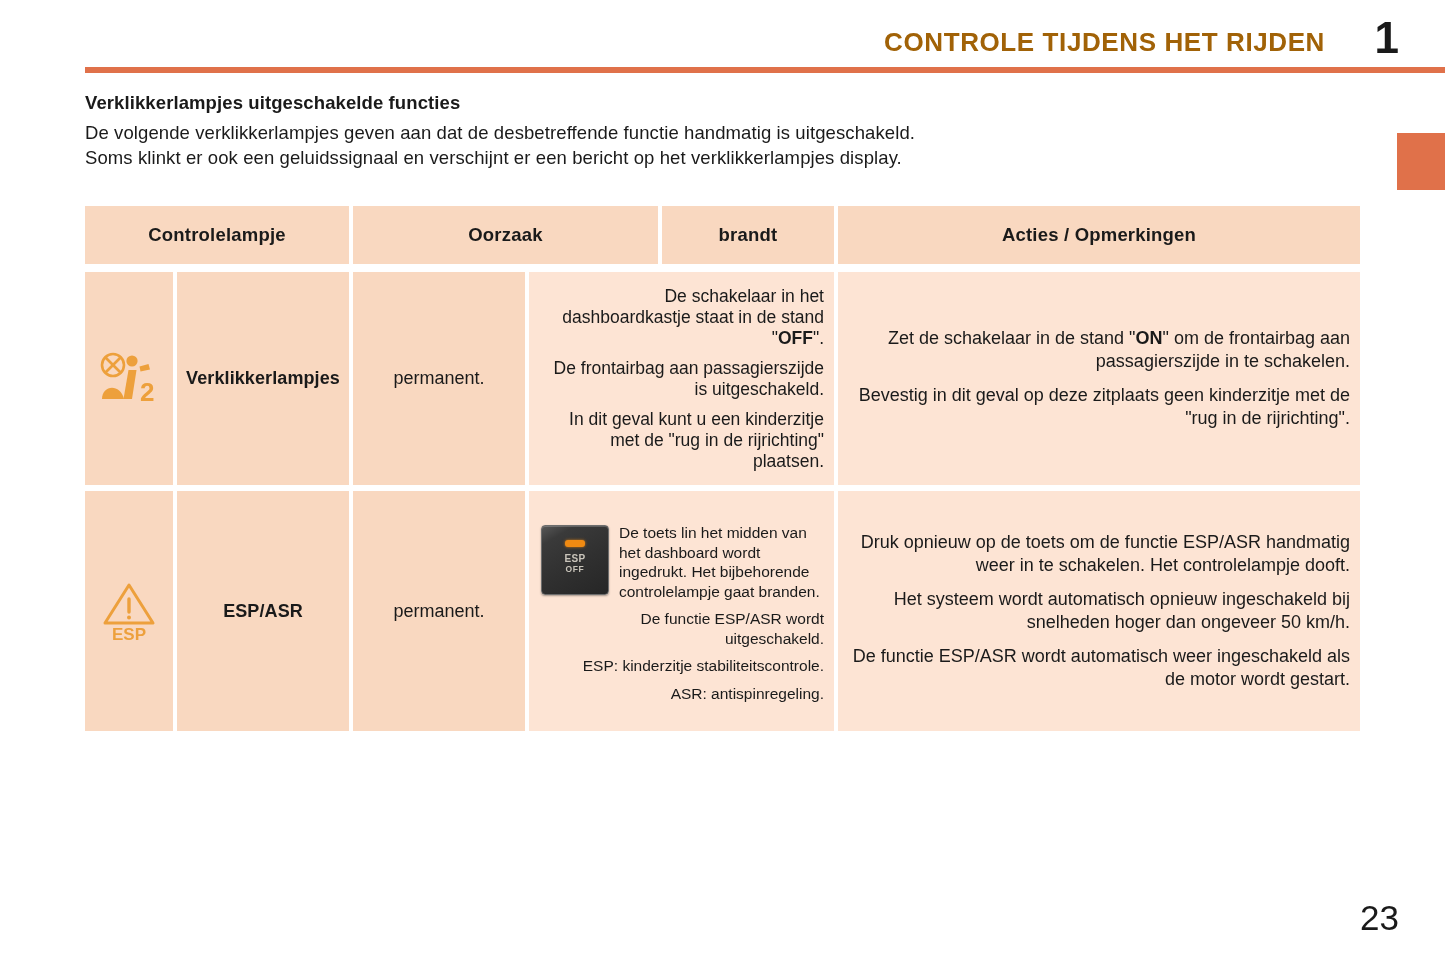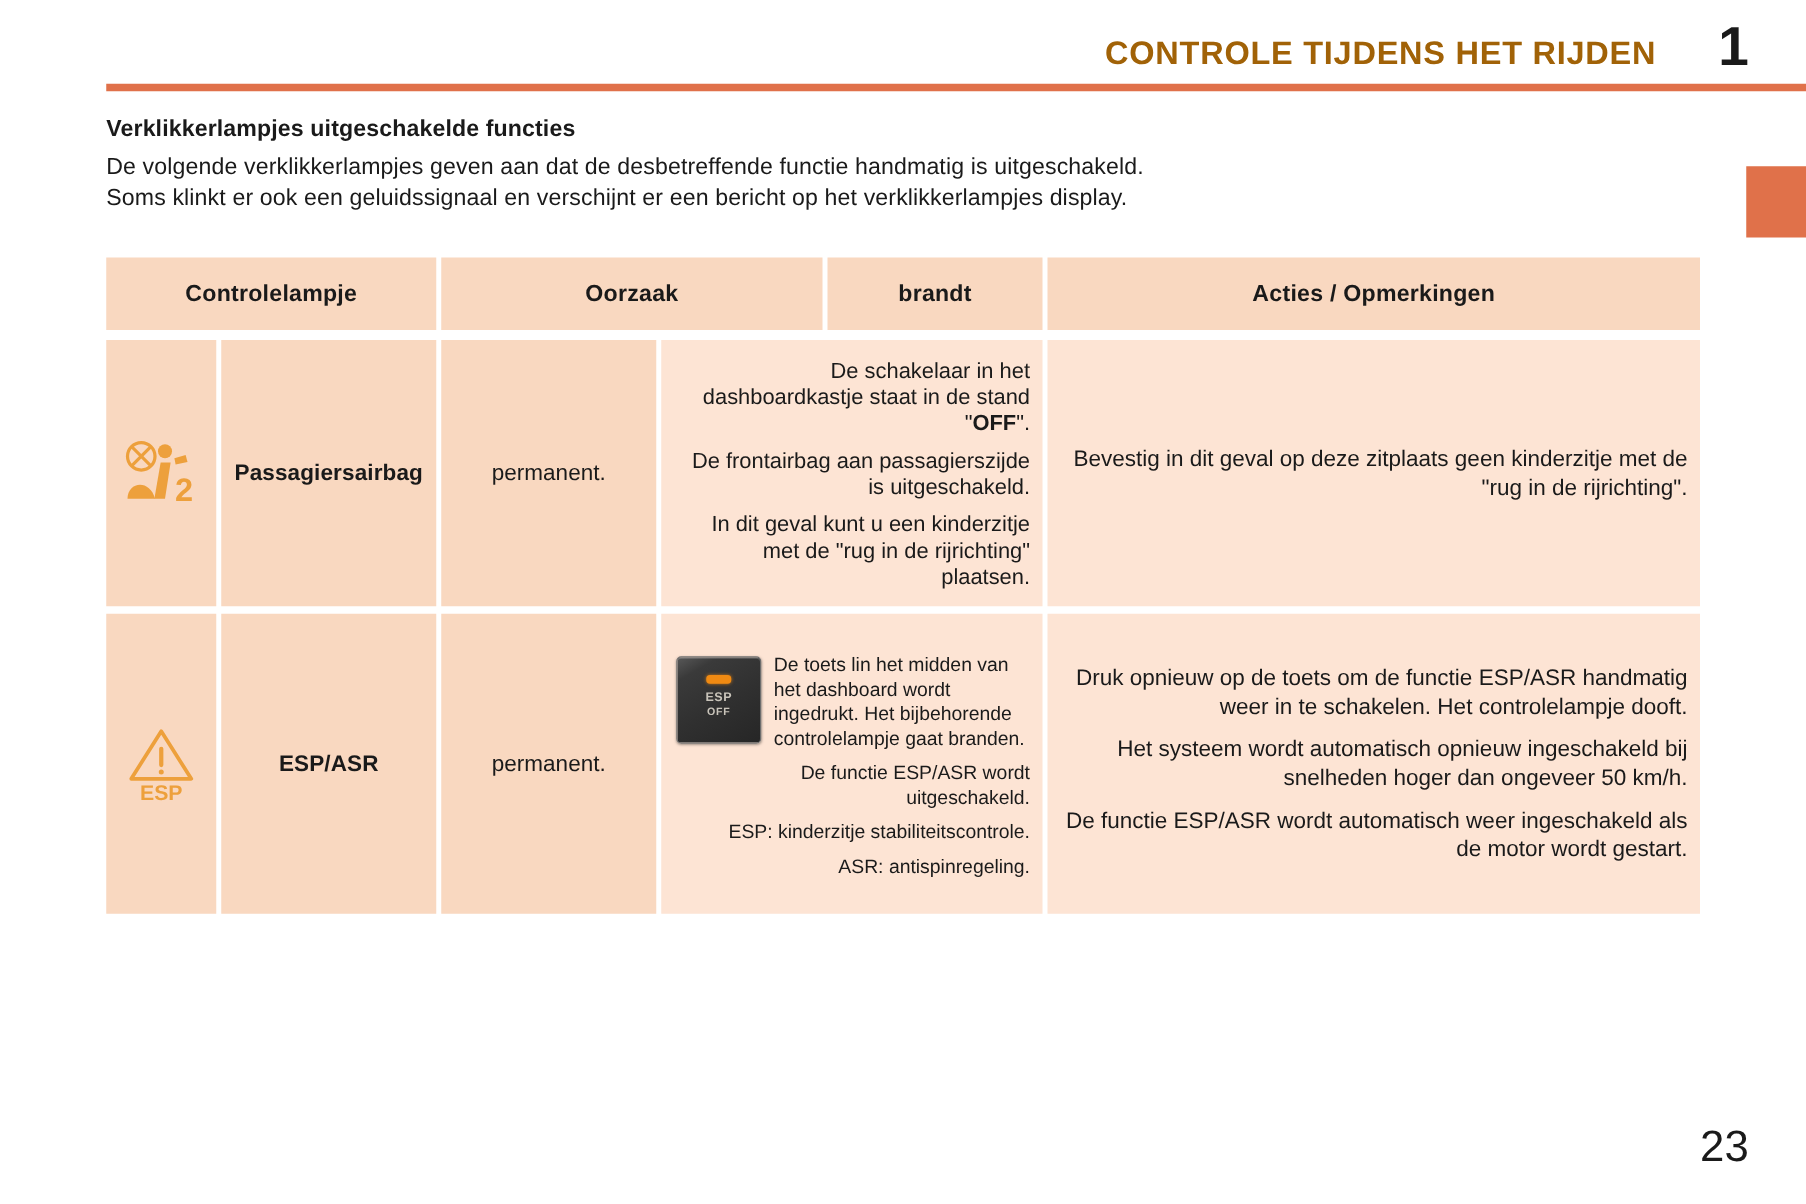--- a/index.html
+++ b/index.html
@@ -239,31 +239,32 @@
 
           <path d="M30.5 19 L38.5 19 L34 48 L25.5 48 Z" fill="#eda03c"></path>
 
           <path d="M4 48 C4 34, 22 32, 26 48 Z" fill="#eda03c"></path>
 
           <text x="42" y="50" font-family="Liberation Sans, sans-serif" font-size="26" font-weight="bold" fill="#eda03c">2</text>
         </svg>
       </span>
     </div>
 
-    <div class="cell c-name name-cell">Passagiersairbag</div>
+    <div class="cell c-name name-cell">Verklikkerlampjes</div>
 
     <div class="cell c-brandt brandt-cell">permanent.</div>
 
     <div class="cell-light c-cause cause-cell">
       <p>De schakelaar in het dashboardkastje staat in de stand "<b class="kw">OFF</b>".</p>
       <p>De frontairbag aan passagierszijde is uitgeschakeld.</p>
       <p>In dit geval kunt u een kinderzitje met de "rug in de rijrichting" plaatsen.</p>
     </div>
 
     <div class="cell-light c-actions actions-cell">
+      <p>Zet de schakelaar in de stand "<b class="kw">ON</b>" om de frontairbag aan passagierszijde in te schakelen.</p>
       <p>Bevestig in dit geval op deze zitplaats geen kinderzitje met de "rug in de rijrichting".</p>
     </div>
   </div>
 
   <div class="trow body-row body-row-2">
 
     <div class="cell c-icon icon-cell">
       <span>
         <svg class="esp-icon" viewBox="0 0 56 64" xmlns="http://www.w3.org/2000/svg">
           <path d="M28 6 L52 44 L4 44 Z" fill="none" stroke="#eda03c" stroke-width="3" stroke-linejoin="round"></path>

